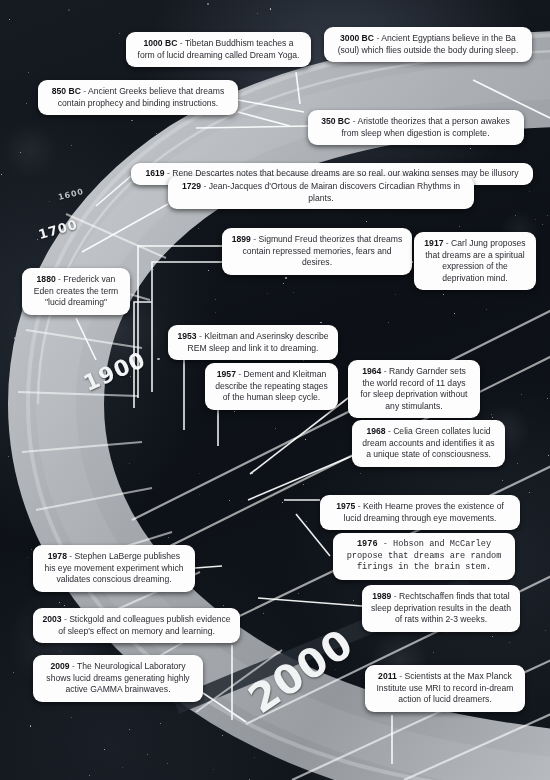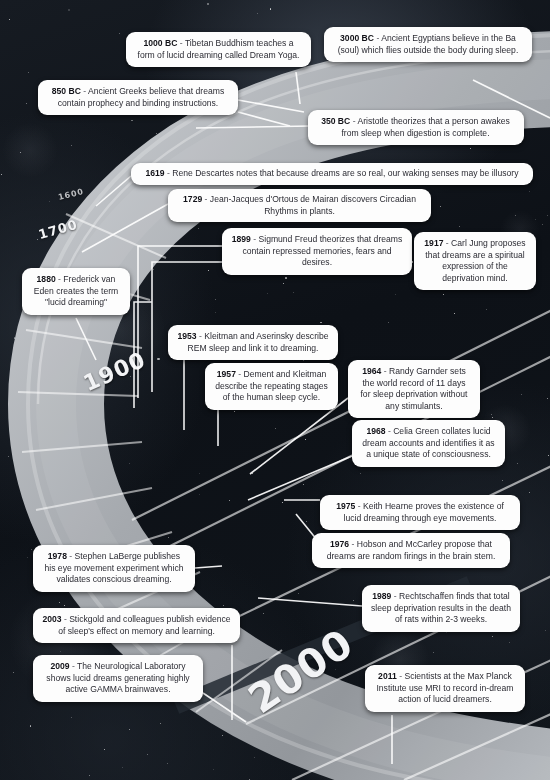--- a/index.html
+++ b/index.html
@@ -451,21 +451,21 @@
   </div>
 
   <div class="callout" id="c-350bc" style="left:308px;top:110px;width:216px;padding-left:8px;">
     <b>350 BC</b><span class="dash"> - </span><span>Aristotle theorizes that a person awakes from sleep when digestion is complete.</span>
   </div>
 
   <div class="callout" id="c-1619" style="left:131px;top:163px;width:402px;padding:5px 9px;">
     <b>1619</b><span class="dash"> - </span><span>Rene Descartes notes that because dreams are so real, our waking senses may be illusory</span>
   </div>
 
-  <div class="callout" id="c-1729" style="left:168px;top:189px;width:263px;padding:5px 9px;">
+  <div class="callout" id="c-1729" style="left:168px;top:176px;width:306px;padding:5px 9px;">
     <b>1729</b><span class="dash"> - </span><span>Jean-Jacques d'Ortous de Mairan discovers Circadian Rhythms in plants.</span>
   </div>
 
   <div class="callout" id="c-1899" style="left:222px;top:228px;width:190px;">
     <b>1899</b><span class="dash"> - </span><span>Sigmund Freud theorizes that dreams contain repressed memories, fears and desires.</span>
   </div>
 
   <div class="callout" id="c-1917" style="left:414px;top:232px;width:122px;">
     <b>1917</b><span class="dash"> - </span><span>Carl Jung proposes that dreams are a spiritual expression of the deprivation mind.</span>
   </div>
@@ -488,21 +488,21 @@
   </div>
 
   <div class="callout" id="c-1968" style="left:352px;top:420px;width:153px;">
     <b>1968</b><span class="dash"> - </span><span>Celia Green collates lucid dream accounts and identifies it as a unique state of consciousness.</span>
   </div>
 
   <div class="callout" id="c-1975" style="left:320px;top:483px;width:200px;margin-top:12px;">
     <b>1975</b><span class="dash"> - </span><span>Keith Hearne proves the existence of lucid dreaming through eye movements.</span>
   </div>
 
-  <div class="callout" id="c-1976" style="left:312px;top:533px;width:198px;">
+  <div class="callout" id="c-1976" style="left:333px;top:533px;width:182px;font-family:Liberation Mono, monospace;">
     <b>1976</b><span class="dash"> - </span><span>Hobson and McCarley propose that dreams are random firings in the brain stem.</span>
   </div>
 
   <div class="callout" id="c-1978" style="left:33px;top:545px;width:162px;">
     <b>1978</b><span class="dash"> - </span><span>Stephen LaBerge publishes his eye movement experiment which validates conscious dreaming.</span>
   </div>
 
   <div class="callout" id="c-1989" style="left:362px;top:585px;width:158px;">
     <b>1989</b><span class="dash"> - </span><span>Rechtschaffen finds that total sleep deprivation results in the death of rats within 2-3 weeks.</span>
   </div>

